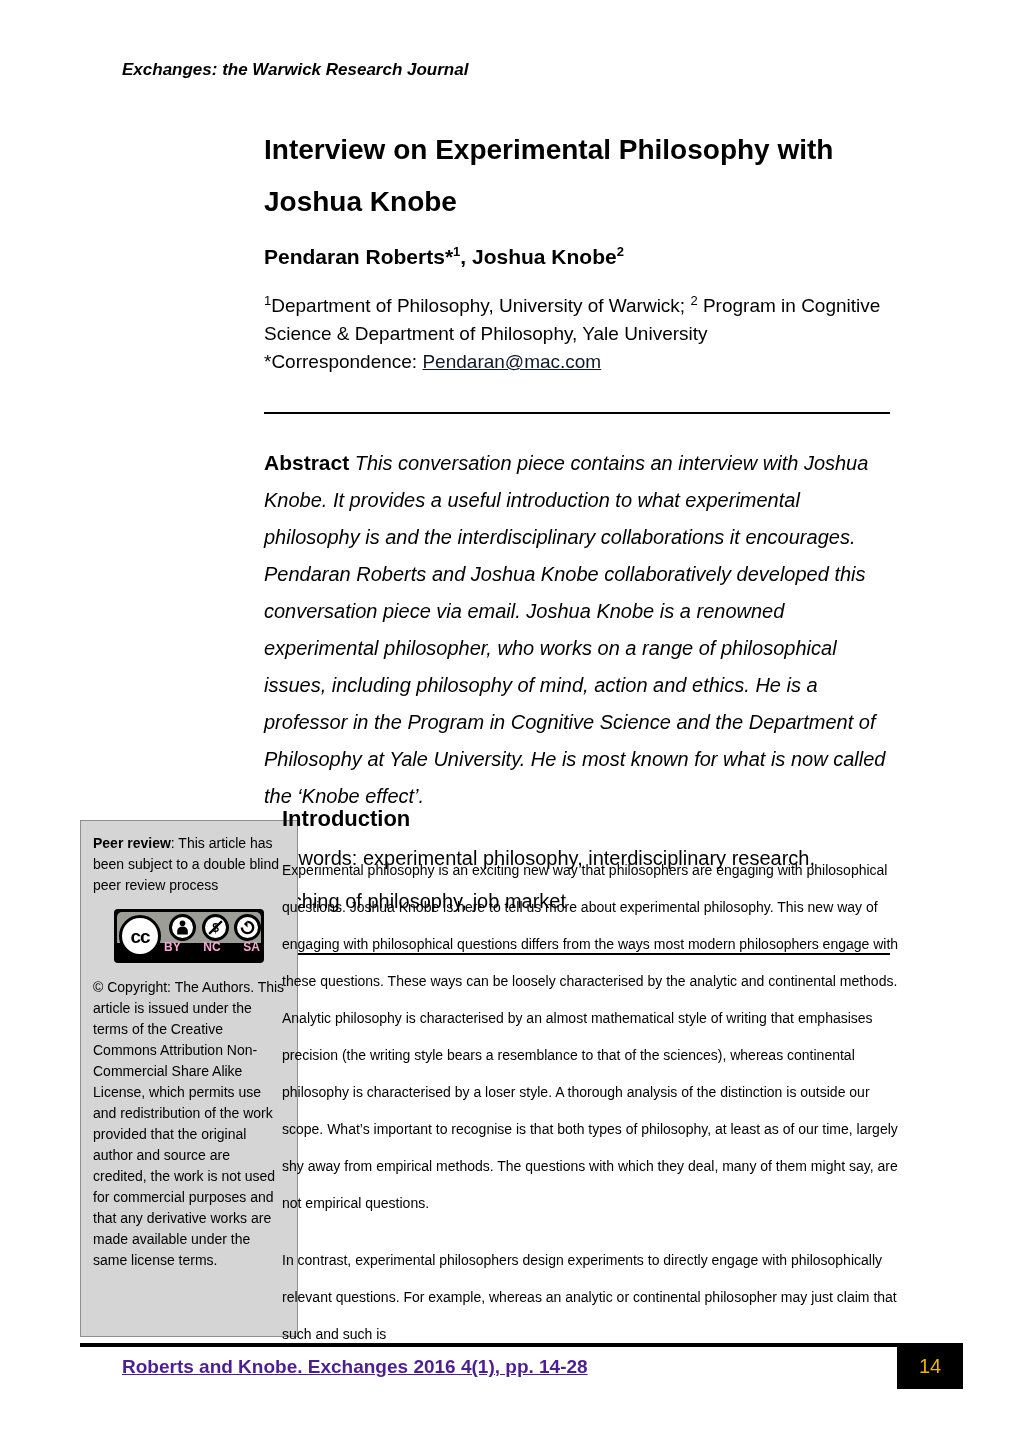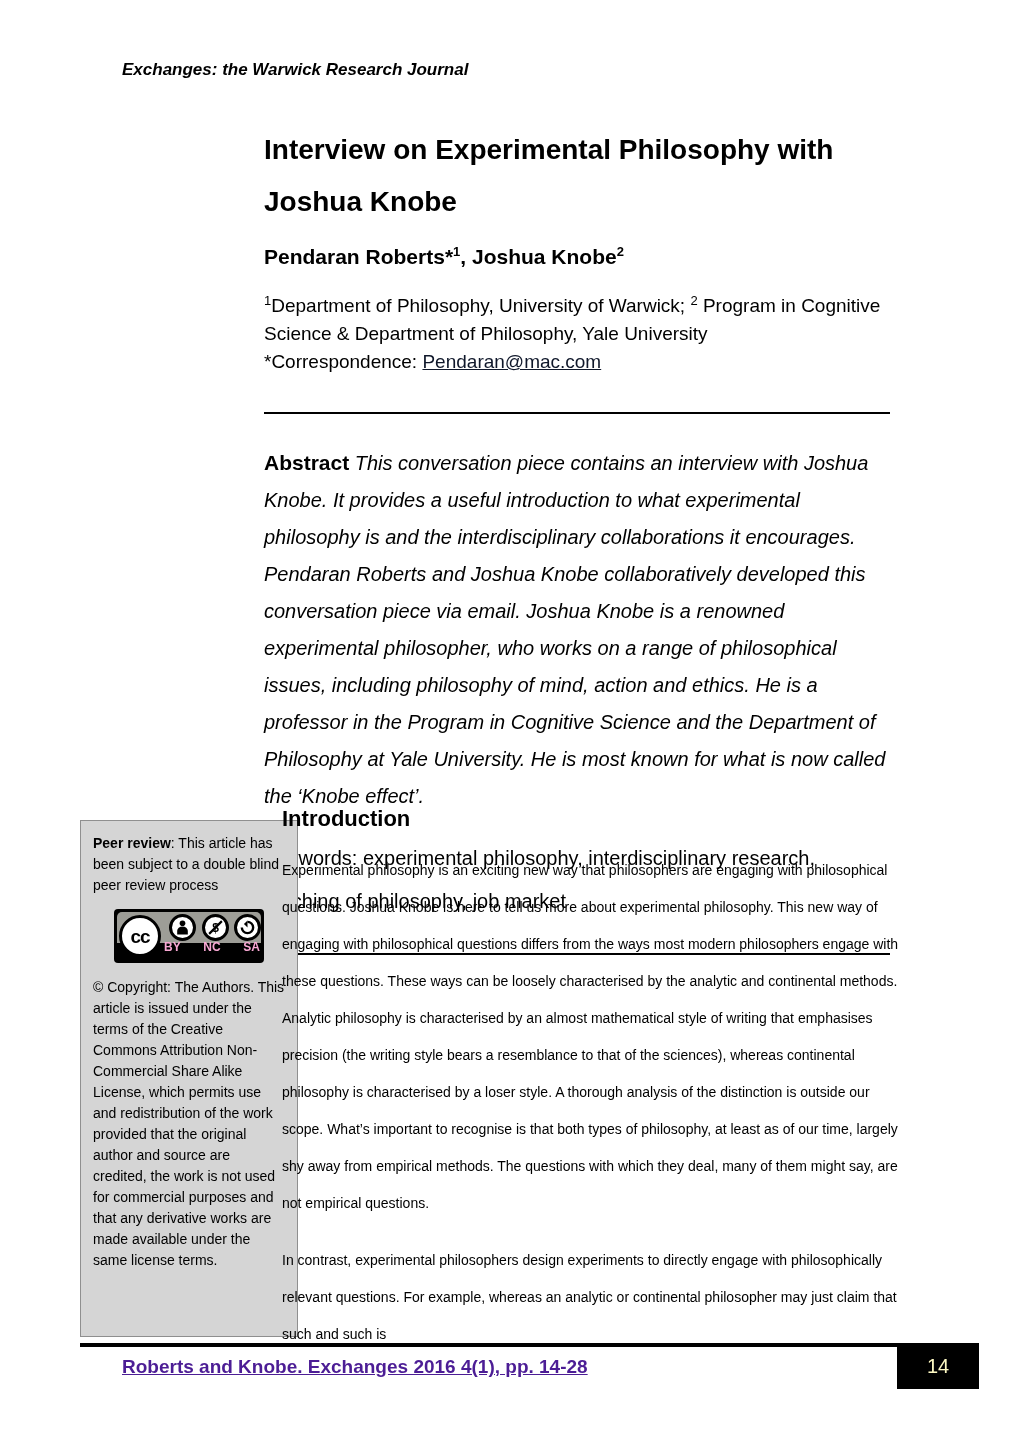--- a/index.html
+++ b/index.html
@@ -94,22 +94,22 @@
   .footer-rule {
     position:absolute; left:80px; top:1343px; width:862px; height:4px;
     background:#000;
   }
   .footer-citation {
     position:absolute; left:122px; top:1356px;
     font-size:19px; font-weight:bold;
     color:#4c1d95;
   }
   .page-number-box {
-    position:absolute; left:897px; top:1343px; width:82px; height:46px;
-    background:#000; color:#fef9c3; font-size:20px;
+    position:absolute; left:897px; top:1343px; width:66px; height:46px;
+    background:#000; color:#eab308; font-size:20px;
     display:flex; align-items:center; justify-content:center;
   }
 </style>
 </head>
 <body>
 
 <div class="journal-header">Exchanges: the Warwick Research Journal</div>
 
 <div class="content-col">
   <h1 class="article-title">Interview on Experimental Philosophy with Joshua Knobe</h1>

